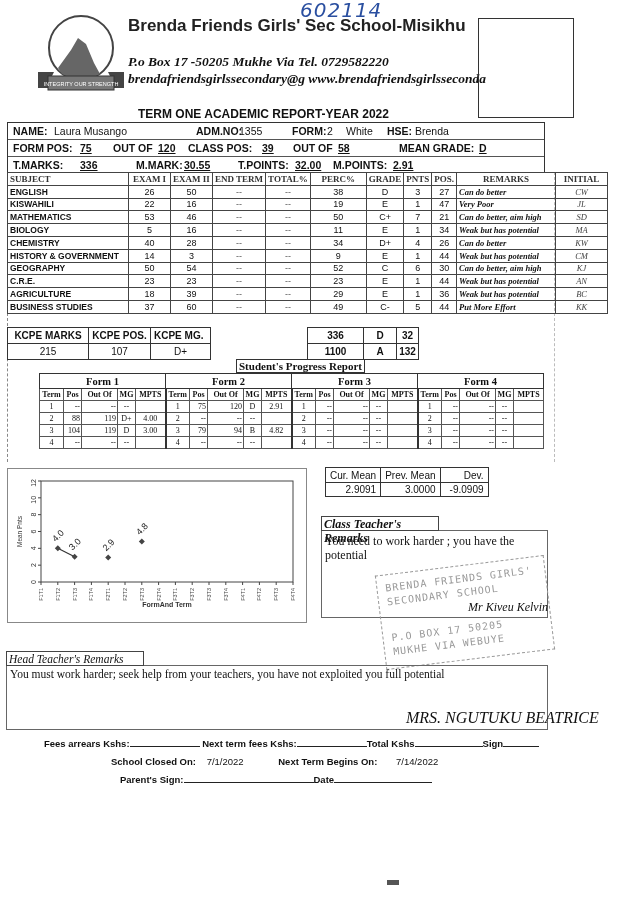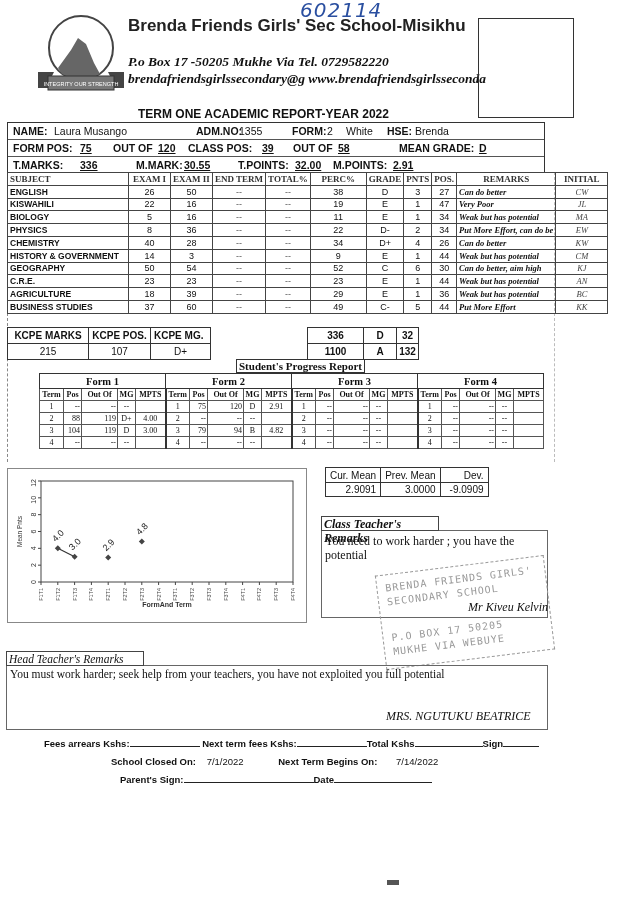--- a/index.html
+++ b/index.html
@@ -65,21 +65,21 @@
 
   
   .ct-title { left: 321px; top: 516px; width: 118px; height: 15px; border: 1px solid #444; font-family: "Liberation Serif", serif; font-style: italic; font-weight: bold; font-size: 12px; padding-left: 2px; line-height: 14px; }
   .ct-box { left: 321px; top: 530px; width: 227px; height: 88px; border: 1px solid #666; font-family: "Liberation Serif", serif; font-size: 12px; padding: 2px 3px; line-height: 14px; }
   .ct-sign { left: 468px; top: 600px; font-family: "Liberation Serif", serif; font-style: italic; font-size: 12px; }
   .stamp { left: 380px; top: 565px; width: 170px; height: 95px; border: 1px dashed #999; transform: rotate(-7deg); color: #999; font-size: 10px; letter-spacing: 1px; padding: 6px 8px; line-height: 14px; font-family: "DejaVu Sans Mono", monospace; }
 
   
   .ht-title { left: 6px; top: 651px; width: 138px; height: 15px; border: 1px solid #444; font-family: "Liberation Serif", serif; font-style: italic; font-size: 11.5px; padding-left: 2px; line-height: 14px; }
   .ht-box { left: 6px; top: 665px; width: 542px; height: 65px; border: 1px solid #666; font-family: "Liberation Serif", serif; font-size: 11.5px; padding: 2px 3px; }
-  .ht-sign { left: 386px; top: 709px; font-family: "Liberation Serif", serif; font-style: italic; font-size: 12px; }
+  .ht-sign { left: 406px; top: 709px; font-family: "Liberation Serif", serif; font-style: italic; font-size: 16px; }
 
   
   .foot { font-size: 9.5px; font-weight: bold; white-space: nowrap; }
   .foot .n { font-weight: normal; }
   .line { display: inline-block; border-bottom: 1px solid #222; height: 9px; vertical-align: baseline; }
   .bottom-mark { left: 387px; top: 880px; width: 12px; height: 5px; background: #555; }
 </style>
 </head>
 <body>
 
@@ -188,44 +188,44 @@
         <td class="dash">--</td>
         <td class="dash">--</td>
         <td>19</td>
         <td>E</td>
         <td>1</td>
         <td>47</td>
         <td class="rem">Very Poor</td>
         <td class="ini">JL</td>
       </tr>
       <tr>
+        <td class="sub">MATHEMATICS</td>
+        <td>53</td>
+        <td>46</td>
+        <td class="dash">--</td>
+        <td class="dash">--</td>
+        <td>50</td>
+        <td>C+</td>
+        <td>7</td>
+        <td>21</td>
+        <td class="rem">Can do better, aim high</td>
+        <td class="ini">SD</td>
+      </tr>
+      <tr>
         <td class="sub">BIOLOGY</td>
         <td>5</td>
         <td>16</td>
         <td class="dash">--</td>
         <td class="dash">--</td>
         <td>11</td>
         <td>E</td>
         <td>1</td>
         <td>34</td>
         <td class="rem">Weak but has potential</td>
         <td class="ini">MA</td>
-      </tr>
-      <tr>
-        <td class="sub">PHYSICS</td>
-        <td>8</td>
-        <td>36</td>
-        <td class="dash">--</td>
-        <td class="dash">--</td>
-        <td>22</td>
-        <td>D-</td>
-        <td>2</td>
-        <td>34</td>
-        <td class="rem">Put More Effort, can do be</td>
-        <td class="ini">EW</td>
       </tr>
       <tr>
         <td class="sub">CHEMISTRY</td>
         <td>40</td>
         <td>28</td>
         <td class="dash">--</td>
         <td class="dash">--</td>
         <td>34</td>
         <td>D+</td>
         <td>4</td>

